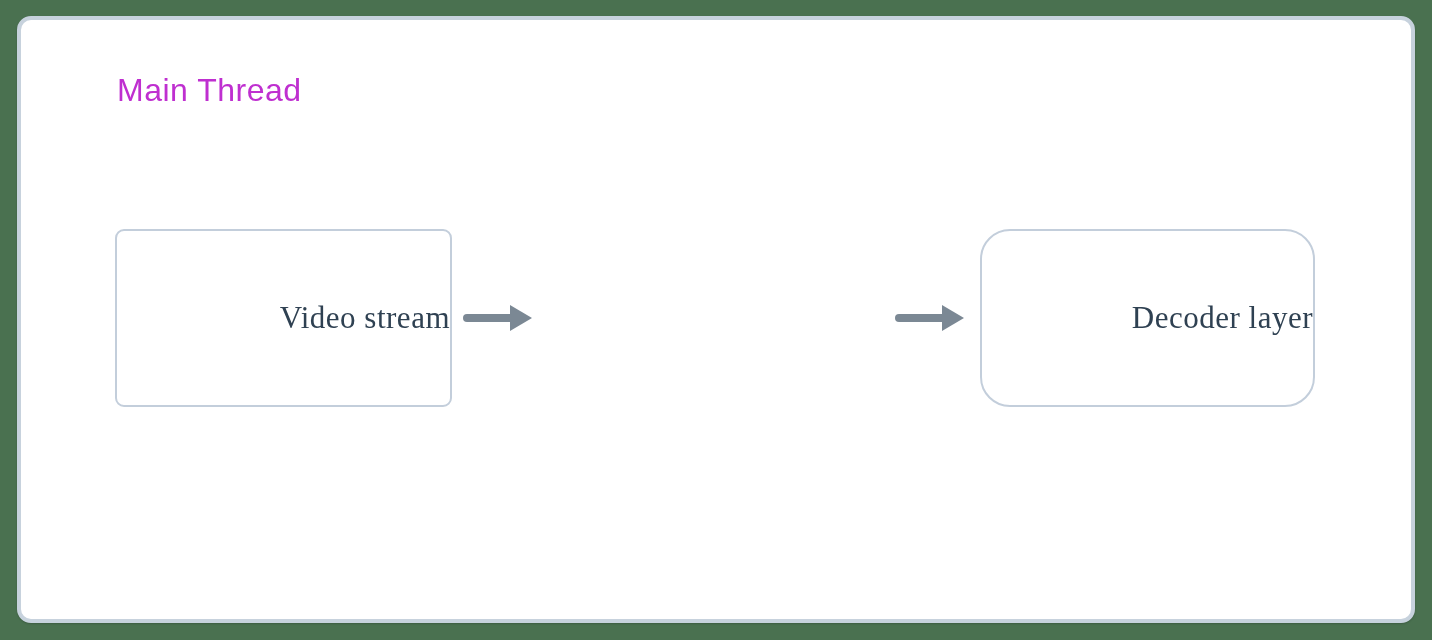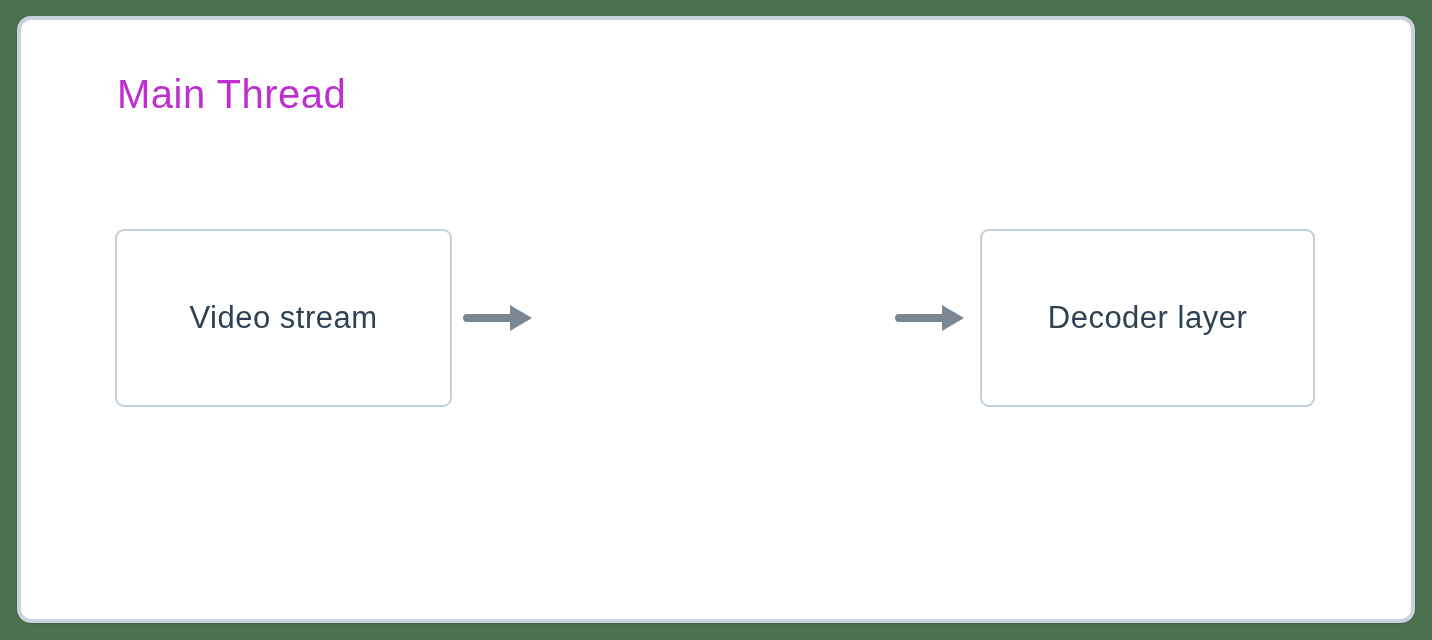--- a/index.html
+++ b/index.html
@@ -22,47 +22,48 @@
     bottom: 17px;
     background: var(--panel-background, #ffffff);
     border: 4px solid var(--panel-border, #c7d2dd);
     border-radius: 14px;
     box-shadow: 0 1px 2px rgba(0,0,0,0.18);
   }
   .panel-title {
     position: absolute;
     left: 96px;
     top: 52px;
-    font-size: 40px;
+    font-size: 32px;
     font-weight: 400;
     letter-spacing: 0.5px;
     color: var(--title-text, #bf2fd0);
     white-space: nowrap;
   }
   .node {
     position: absolute;
     top: 209px;
     height: 178px;
     background: var(--panel-background, #ffffff);
     border: 2px solid var(--node-border, #c3cedb);
     border-radius: 9px;
     display: flex;
     align-items: center;
-    justify-content: center;
+    justify-content: flex-end;
     box-sizing: border-box;
+    font-family: Liberation Serif, serif;
   }
   .node-label {
     font-size: 31px;
     letter-spacing: 0.5px;
     color: var(--node-text, #2f4152);
     white-space: nowrap;
   }
   .node-1 { left: 94px;  width: 337px; }
   .node-2 { left: 527px; width: 338px; }
-  .node-3 { left: 959px; width: 335px; }
+  .node-3 { left: 959px; width: 335px; border-radius: 30px; }
   .arrow {
     position: absolute;
     top: 282px;
     width: 72px;
     height: 32px;
     color: var(--arrow, #7b8894);
   }
   .arrow-1 { left: 441px; }
   .arrow-2 { left: 873px; }
   .arrow svg { display: block; width: 100%; height: 100%; }

